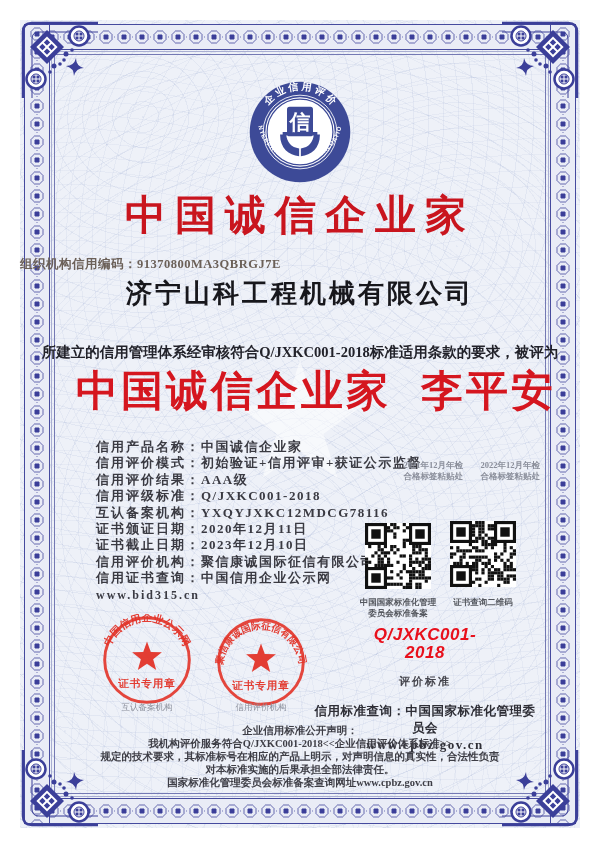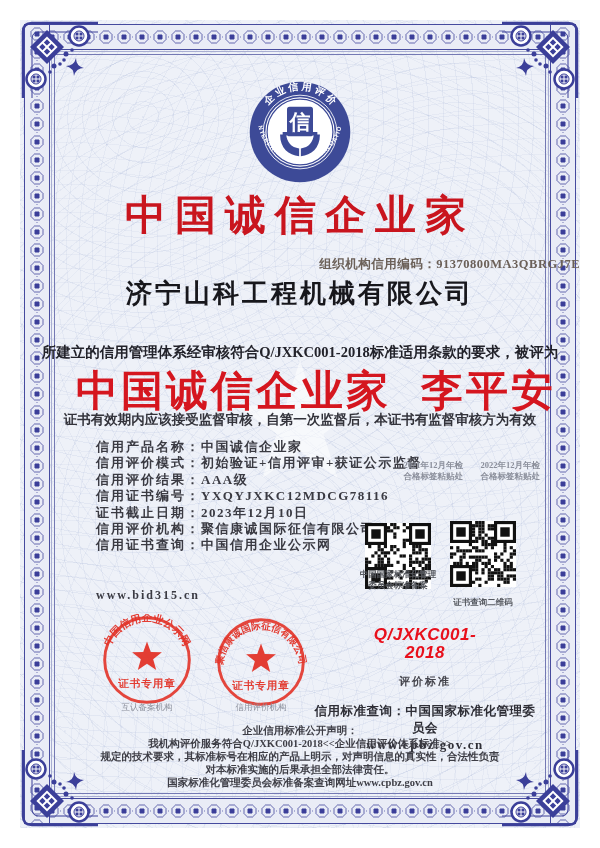--- a/index.html
+++ b/index.html
@@ -38,21 +38,21 @@
   .corner.bl{left:0;bottom:0;transform:scaleY(-1);}
   .corner.br{right:0;bottom:0;transform:scale(-1,-1);}
   .watermark{position:absolute;left:215px;top:340px;width:130px;height:130px;
     background:rgba(255,255,255,.55);
     clip-path:polygon(50% 0%,61% 35%,98% 35%,68% 57%,79% 91%,50% 70%,21% 91%,32% 57%,2% 35%,39% 35%);}
   
   .content{position:absolute;left:0;top:0;width:560px;height:808px;z-index:2;}
   .logo-wrap{position:absolute;left:228px;top:60px;width:104px;height:104px;}
   .title{position:absolute;left:0;top:168px;width:560px;text-align:center;
     font-size:41px;font-weight:bold;color:#c9151e;letter-spacing:9px;}
-  .orgcode{position:absolute;left:0;top:236px;width:560px;text-align:right;
+  .orgcode{position:absolute;left:0;top:236px;width:560px;text-align:left;
     font-size:12.5px;font-weight:bold;color:#6b6058;letter-spacing:.5px;}
   .company{position:absolute;left:0;top:256px;width:560px;text-align:center;
     font-family:"Liberation Sans","DejaVu Sans",sans-serif;
     font-size:26px;font-weight:bold;color:#17171c;letter-spacing:3px;}
   .address{position:absolute;left:0;top:298px;width:560px;text-align:center;
     font-size:13px;font-weight:bold;color:#33333b;}
   .statement{position:absolute;left:0;top:323px;width:560px;text-align:center;
     font-size:14.5px;font-weight:bold;color:#22222a;}
   .award{position:absolute;left:0;top:343px;width:592px;text-align:center;
     font-size:42px;font-weight:bold;color:#d5161f;letter-spacing:3px;white-space:nowrap;}
@@ -65,21 +65,21 @@
   .fields .val{letter-spacing:1.5px;}
   .website{position:absolute;left:76px;top:568px;width:250px;text-align:left;
     font-size:12px;font-weight:bold;color:#3a3a42;letter-spacing:2px;}
   .check-note{position:absolute;top:440px;width:90px;text-align:right;
     font-size:8.5px;font-weight:bold;color:#8b8f9b;line-height:11px;}
   .check-note.c1{left:353px;} .check-note.c2{left:430px;}
   .qr{position:absolute;width:66px;height:66px;background:#fff;}
   .qr.q1{left:345px;top:503px;} .qr.q2{left:430px;top:501px;}
   .qr-cap{position:absolute;text-align:center;font-size:8.5px;font-weight:bold;
     color:#55585f;line-height:10.5px;}
-  .qr-cap.c1{left:330px;top:549px;width:96px;}
+  .qr-cap.c1{left:330px;top:577px;width:96px;}
   .qr-cap.c2{left:418px;top:577px;width:90px;}
   .seal{position:absolute;width:92px;height:92px;}
   .seal.s1{left:81px;top:594px;} .seal.s2{left:195px;top:596px;}
   .seal-cap{position:absolute;top:682px;width:92px;text-align:center;
     font-size:8.5px;font-weight:normal;color:#8b8f9b;}
   .seal-cap.c1{left:81px;} .seal-cap.c2{left:195px;}
   .std{position:absolute;left:290px;top:606px;width:230px;text-align:center;}
   .std .code{font-family:"Liberation Sans","DejaVu Sans",sans-serif;
     font-size:17px;font-weight:bold;font-style:italic;color:#e8101c;line-height:18px;letter-spacing:.5px;}
   .std .lab{margin-top:12px;font-size:11px;font-weight:bold;color:#44444c;letter-spacing:2px;}
@@ -176,27 +176,28 @@
           <path d="M40 60 l6 0 0 4 -6 0z M74 60 l6 0 0 4 -6 0z"></path>
         </g>
       </svg>
     </div>
 
     <div class="title">中国诚信企业家</div>
     <div class="orgcode">组织机构信用编码：91370800MA3QBRGJ7E</div>
     <div class="company">济宁山科工程机械有限公司</div>
     <div class="statement">所建立的信用管理体系经审核符合Q/JXKC001-2018标准适用条款的要求，被评为</div>
     <div class="award"><span>中国诚信企业家</span><span class="gap"></span><span>李平安</span></div>
-    <div class="validity">证书有效期内应该接受监督审核，自第一次监督后，本证书有监督审核方为有效</div>
 
     <div class="fields">
       <div class="row"><span class="lbl">信用产品名称：</span><span class="val">中国诚信企业家</span></div>
       <div class="row"><span class="lbl">信用评价模式：</span><span class="val">初始验证+信用评审+获证公示监督</span></div>
       <div class="row"><span class="lbl">信用评价结果：</span><span class="val">AAA级</span></div>
-      <div class="row"><span class="lbl">信用证书编号：</span><span class="val">YXQYJXKC12MDCG78116</span></div>
+      <div class="row"><span class="lbl">信用评级标准：</span><span class="val">Q/JXKC001-2018</span></div>
+      <div class="row"><span class="lbl">互认备案机构：</span><span class="val">YXQYJXKC12MDCG78116</span></div>
+      <div class="row"><span class="lbl">证书颁证日期：</span><span class="val">2020年12月11日</span></div>
       <div class="row"><span class="lbl">证书截止日期：</span><span class="val">2023年12月10日</span></div>
       <div class="row"><span class="lbl">信用评价机构：</span><span class="val">聚信康诚国际征信有限公司</span></div>
       <div class="row"><span class="lbl">信用证书查询：</span><span class="val">中国信用企业公示网</span></div>
     </div>
     <div class="website">www.bid315.cn</div>
 
     <div class="check-note c1">
       <div>2021年12月年检</div>
       <div>合格标签粘贴处</div>
     </div>

